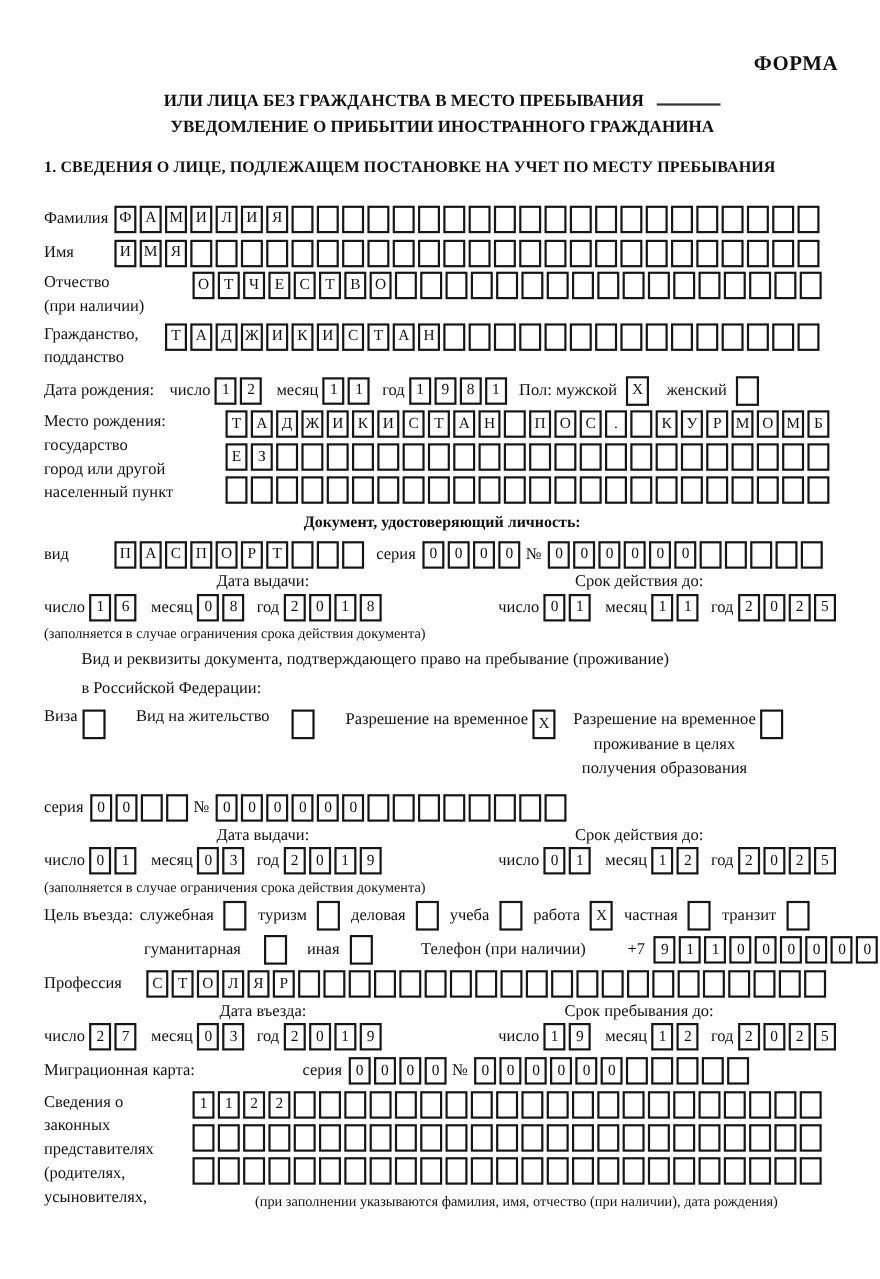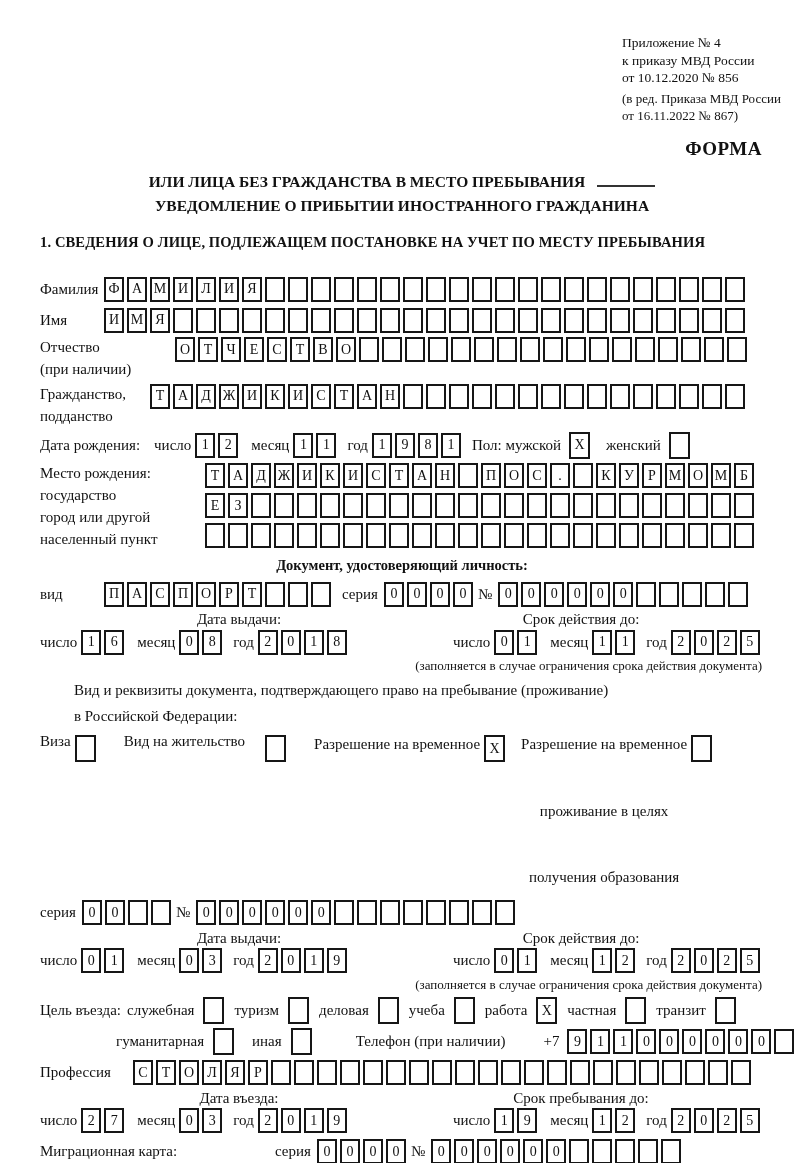--- a/index.html
+++ b/index.html
@@ -48,52 +48,45 @@
   .two-labels{display:flex;font-size:15px;margin-top:2px;}
   .dl-left{width:358px;text-align:center;padding-left:40px;box-sizing:border-box;}
   .dl-right{flex:1;text-align:center;}
   .dgroup{display:inline-flex;align-items:center;flex:none;}
   .dgroup .lbl{margin-right:4px;}
   .dgroup .mlbl{margin-left:10px;}
   .dgroup .ylbl{margin-left:8px;}
   .dg-left{width:358px;}
   .dg-right{margin-left:55px;}
   .note{font-size:13px;margin:-1px 0 4px 0;}
-  .note.right{text-align:right;padding-right:2px;}
+  .note.right{padding-right:2px;}
   .plain{font-size:15px;line-height:1.7;margin-left:34px;}
   
   .resid-row{display:flex;align-items:flex-start;margin:4px 0 10px 0;font-size:15px;}
   .resid-opt{display:flex;align-items:flex-start;}
   .resid-opt .cb{margin-top:2px;}
-  .opt-lines{display:flex;flex-direction:column;text-align:center;line-height:1.5;gap:44px;}
+  .opt-lines{display:flex;flex-direction:column;text-align:center;line-height:1.5;}
   .ml24{margin-left:24px;}
   .ml12{margin-left:12px;}
   
   .purpose-opt{display:inline-flex;align-items:center;margin-left:6px;}
   .purpose-opt .plbl{font-size:15px;margin-right:5px;}
   .indent{padding-left:75px;}
   .phone-lbl{margin-left:40px;}
   .phone-prefix{margin-left:38px;margin-right:8px;}
   .mig-lbl{width:235px;}
   .seriya-lbl{margin:0 6px 0 0;}
   .no-lbl{margin:0 6px 0 2px;}
   .reps-note{text-align:center;font-size:13px;margin-top:2px;}
 </style>
 </head>
 <body>
 
 <div class="page">
 
-  <div class="ref-block">
-    <div class="ref-line">Приложение № 4</div>
-    <div class="ref-line">к приказу МВД России</div>
-    <div class="ref-line">от 10.12.2020 № 856</div>
-    <div class="ref-line small gap">(в ред. Приказа МВД России</div>
-    <div class="ref-line small">от 16.11.2022 № 867)</div>
-  </div>
 
   <div class="forma">ФОРМА</div>
 
   <div class="title">
     <div>
       <span>ИЛИ ЛИЦА БЕЗ ГРАЖДАНСТВА В МЕСТО ПРЕБЫВАНИЯ</span>
       <span class="blank-line"></span>
     </div>
     <div>УВЕДОМЛЕНИЕ О ПРИБЫТИИ ИНОСТРАННОГО ГРАЖДАНИНА</div>
   </div>
@@ -564,21 +557,21 @@
     <span class="purpose-opt">
       <span class="plbl">частная</span>
       <span class="cell cb"></span>
     </span>
     <span class="purpose-opt">
       <span class="plbl">транзит</span>
       <span class="cell cb"></span>
     </span>
   </div>
   <div class="row indent">
-    <span class="purpose-opt" style="margin-left:1px;">
+    <span class="purpose-opt" style="margin-left:16px;gap:12px;">
       <span class="plbl">гуманитарная</span>
       <span class="cell cb"></span>
     </span>
     <span class="purpose-opt" style="margin-left:14px;">
       <span class="plbl">иная</span>
       <span class="cell cb"></span>
     </span>
     <span class="lbl phone-lbl">Телефон (при наличии)</span>
     <span class="lbl phone-prefix">+7</span>
     <span class="cells">

